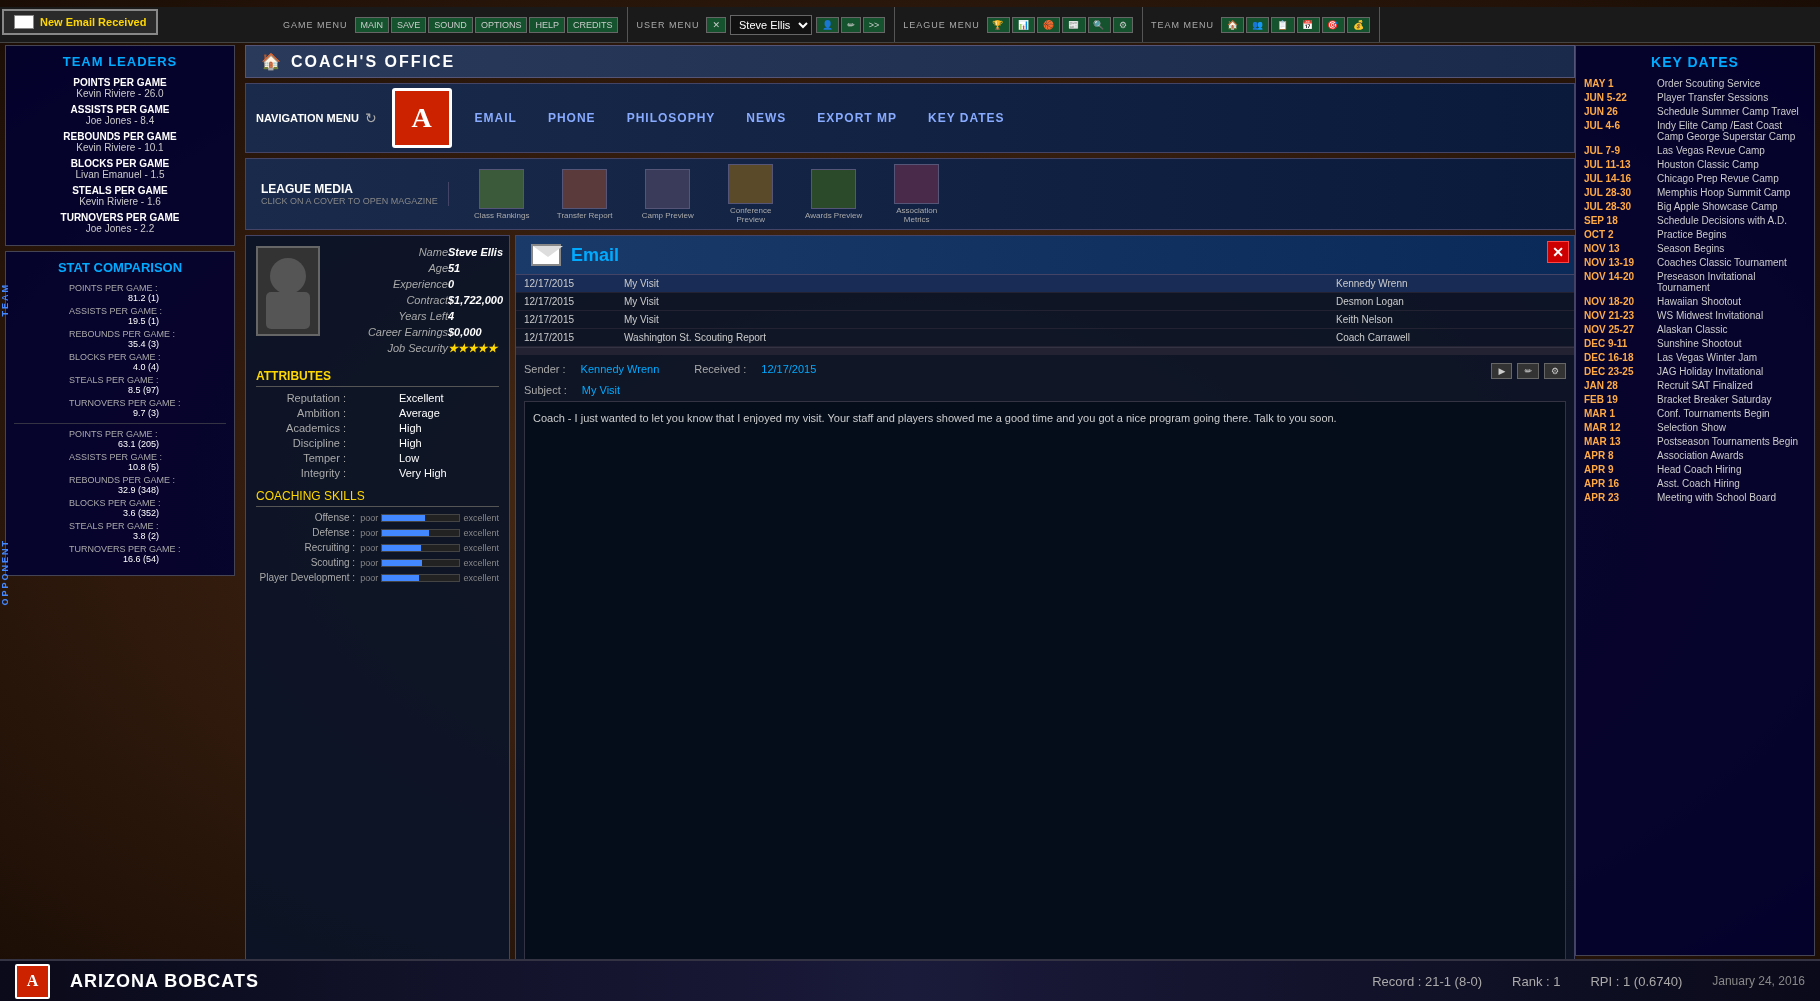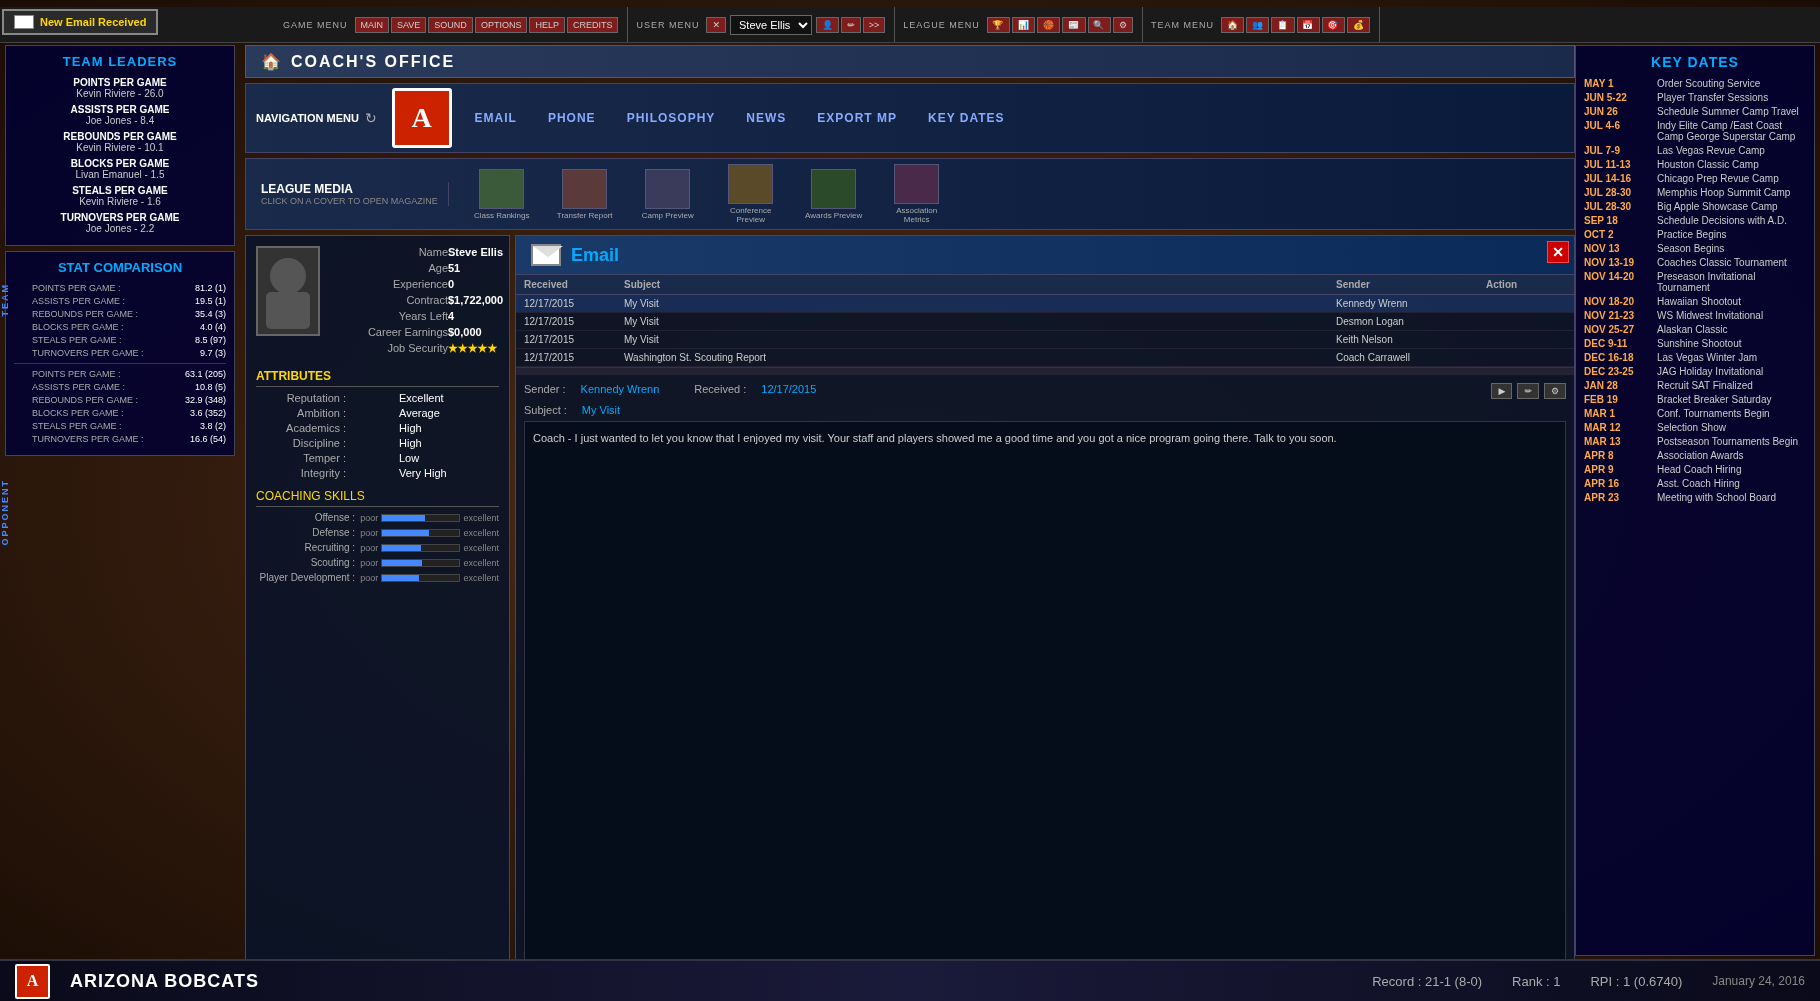--- a/index.html
+++ b/index.html
@@ -42,21 +42,21 @@
 
     .menu-section-title {
       color: #aaa;
       font-size: 9px;
       text-transform: uppercase;
       margin-right: 6px;
       letter-spacing: 1px;
     }
 
     .menu-btn {
-      background: #7f1d1d;
+      background: #14532d;
       border: 1px solid #666;
       color: #ccc;
       font-size: 9px;
       padding: 2px 5px;
       margin: 0 1px;
       cursor: pointer;
       white-space: nowrap;
     }
 
     .email-notification {
@@ -140,20 +140,21 @@
       text-align: center;
       text-transform: uppercase;
       margin-bottom: 8px;
     }
 
     .stat-comp-row {
       display: flex;
       justify-content: space-between;
       align-items: center;
       margin-bottom: 3px;
+      flex-direction: column;
     }
 
     .stat-comp-label {
       color: #aaa;
       font-size: 9px;
       width: 120px;
     }
 
     .stat-comp-value {
       color: #fff;
@@ -254,20 +255,21 @@
       display: flex;
       align-items: center;
       justify-content: center;
     }
 
     .coach-stat-row {
       display: flex;
       justify-content: space-between;
       margin-bottom: 4px;
       font-size: 11px;
+      font-style: italic;
     }
 
     .coach-stat-label {
       color: #aaa;
       text-align: right;
       width: 120px;
     }
 
     .coach-stat-value {
       color: #fff;
@@ -986,27 +988,20 @@
       </div>
     </div>
 
     <div class="email-panel">
       <div class="email-header">
         <div class="email-icon"></div>
         <span class="email-title-text">Email</span>
         <div class="close-x">✕</div>
       </div>
 
-      <div class="email-list-header">
-        <span>Received</span>
-        <span>Subject</span>
-        <span></span>
-        <span>Sender</span>
-        <span>Action</span>
-      </div>
 
       <div class="email-list">
         <div class="email-row selected">
           <span>12/17/2015</span>
           <span>My Visit</span>
           <span></span>
           <span>Kennedy Wrenn</span>
           <span></span>
         </div>
         <div class="email-row">

